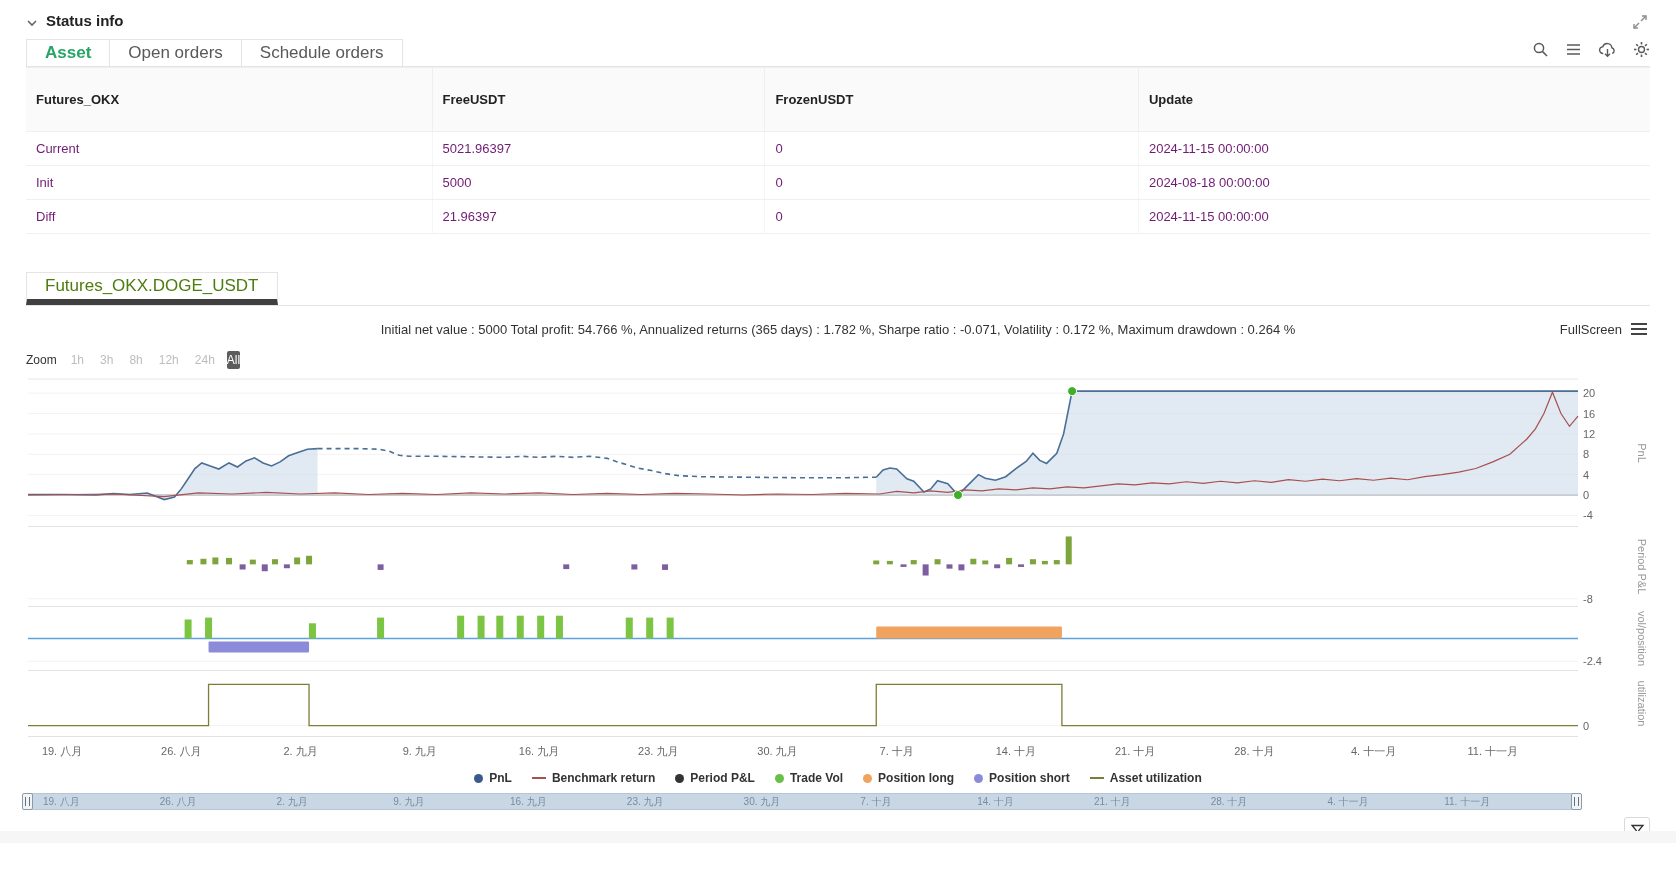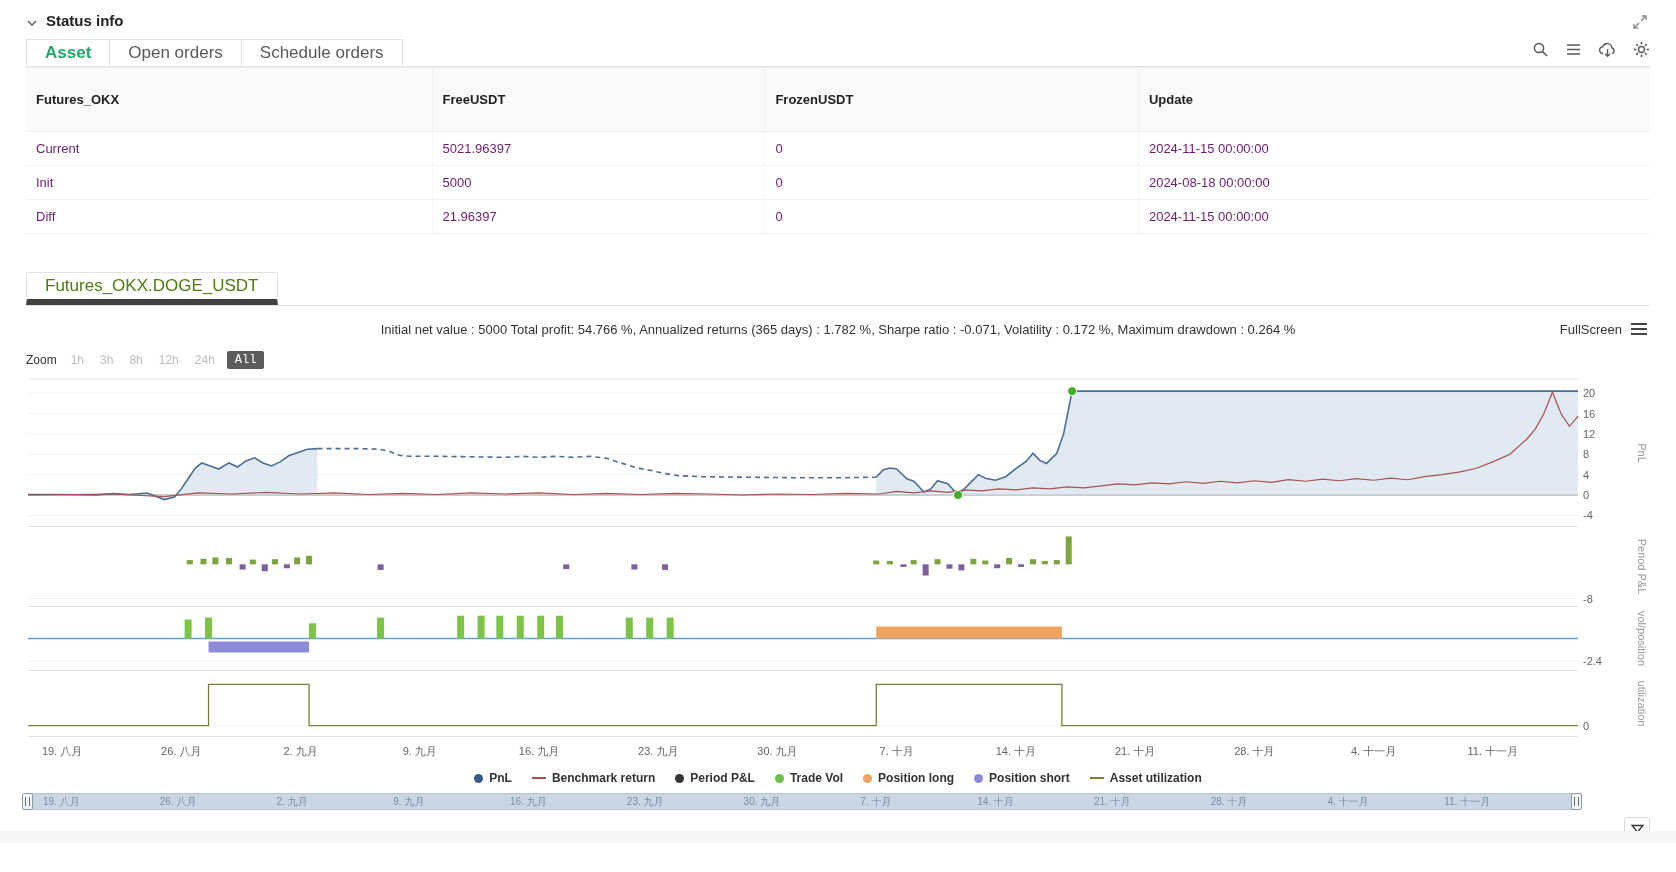--- a/index.html
+++ b/index.html
@@ -47,21 +47,21 @@
   .neg-red { color: #e3413a; }
 
   
   .earnings { margin-top: 38px; }
   .stats-row { position: relative; margin-top: 16px; text-align: center; font-size: 13px; color: #333; }
   .stats-right { position: absolute; right: 2px; top: 0; display: flex; align-items: flex-start; gap: 8px; font-size: 13px; color: #333; }
   .hamburger { display: inline-flex; cursor: pointer; color: #444; }
 
   .zoom-row { display: flex; align-items: center; gap: 10px; margin-top: 14px; font-size: 12px; color: #333; }
   .zoom-btn { color: #bdbdbd; cursor: pointer; padding: 2px 4px; }
-  .zoom-btn.active { background: #5c5c5c; color: #fff; border-radius: 2px; padding: 2px 8px; font-family: Liberation Mono, monospace; }
+  .zoom-btn.active { background: #5c5c5c; color: #fff; border-radius: 2px; padding: 2px 0; }
 
   .chart-wrap { margin-top: 4px; }
 
   
   .legend { display: flex; justify-content: center; gap: 20px; font-size: 12px; font-weight: bold; color: #333; margin-top: 2px; }
   .legend-item { display: inline-flex; align-items: center; gap: 6px; cursor: pointer; }
   .lg-dot { width: 9px; height: 9px; border-radius: 50%; display: inline-block; }
   .lg-line { width: 14px; height: 2px; display: inline-block; }
 
   

